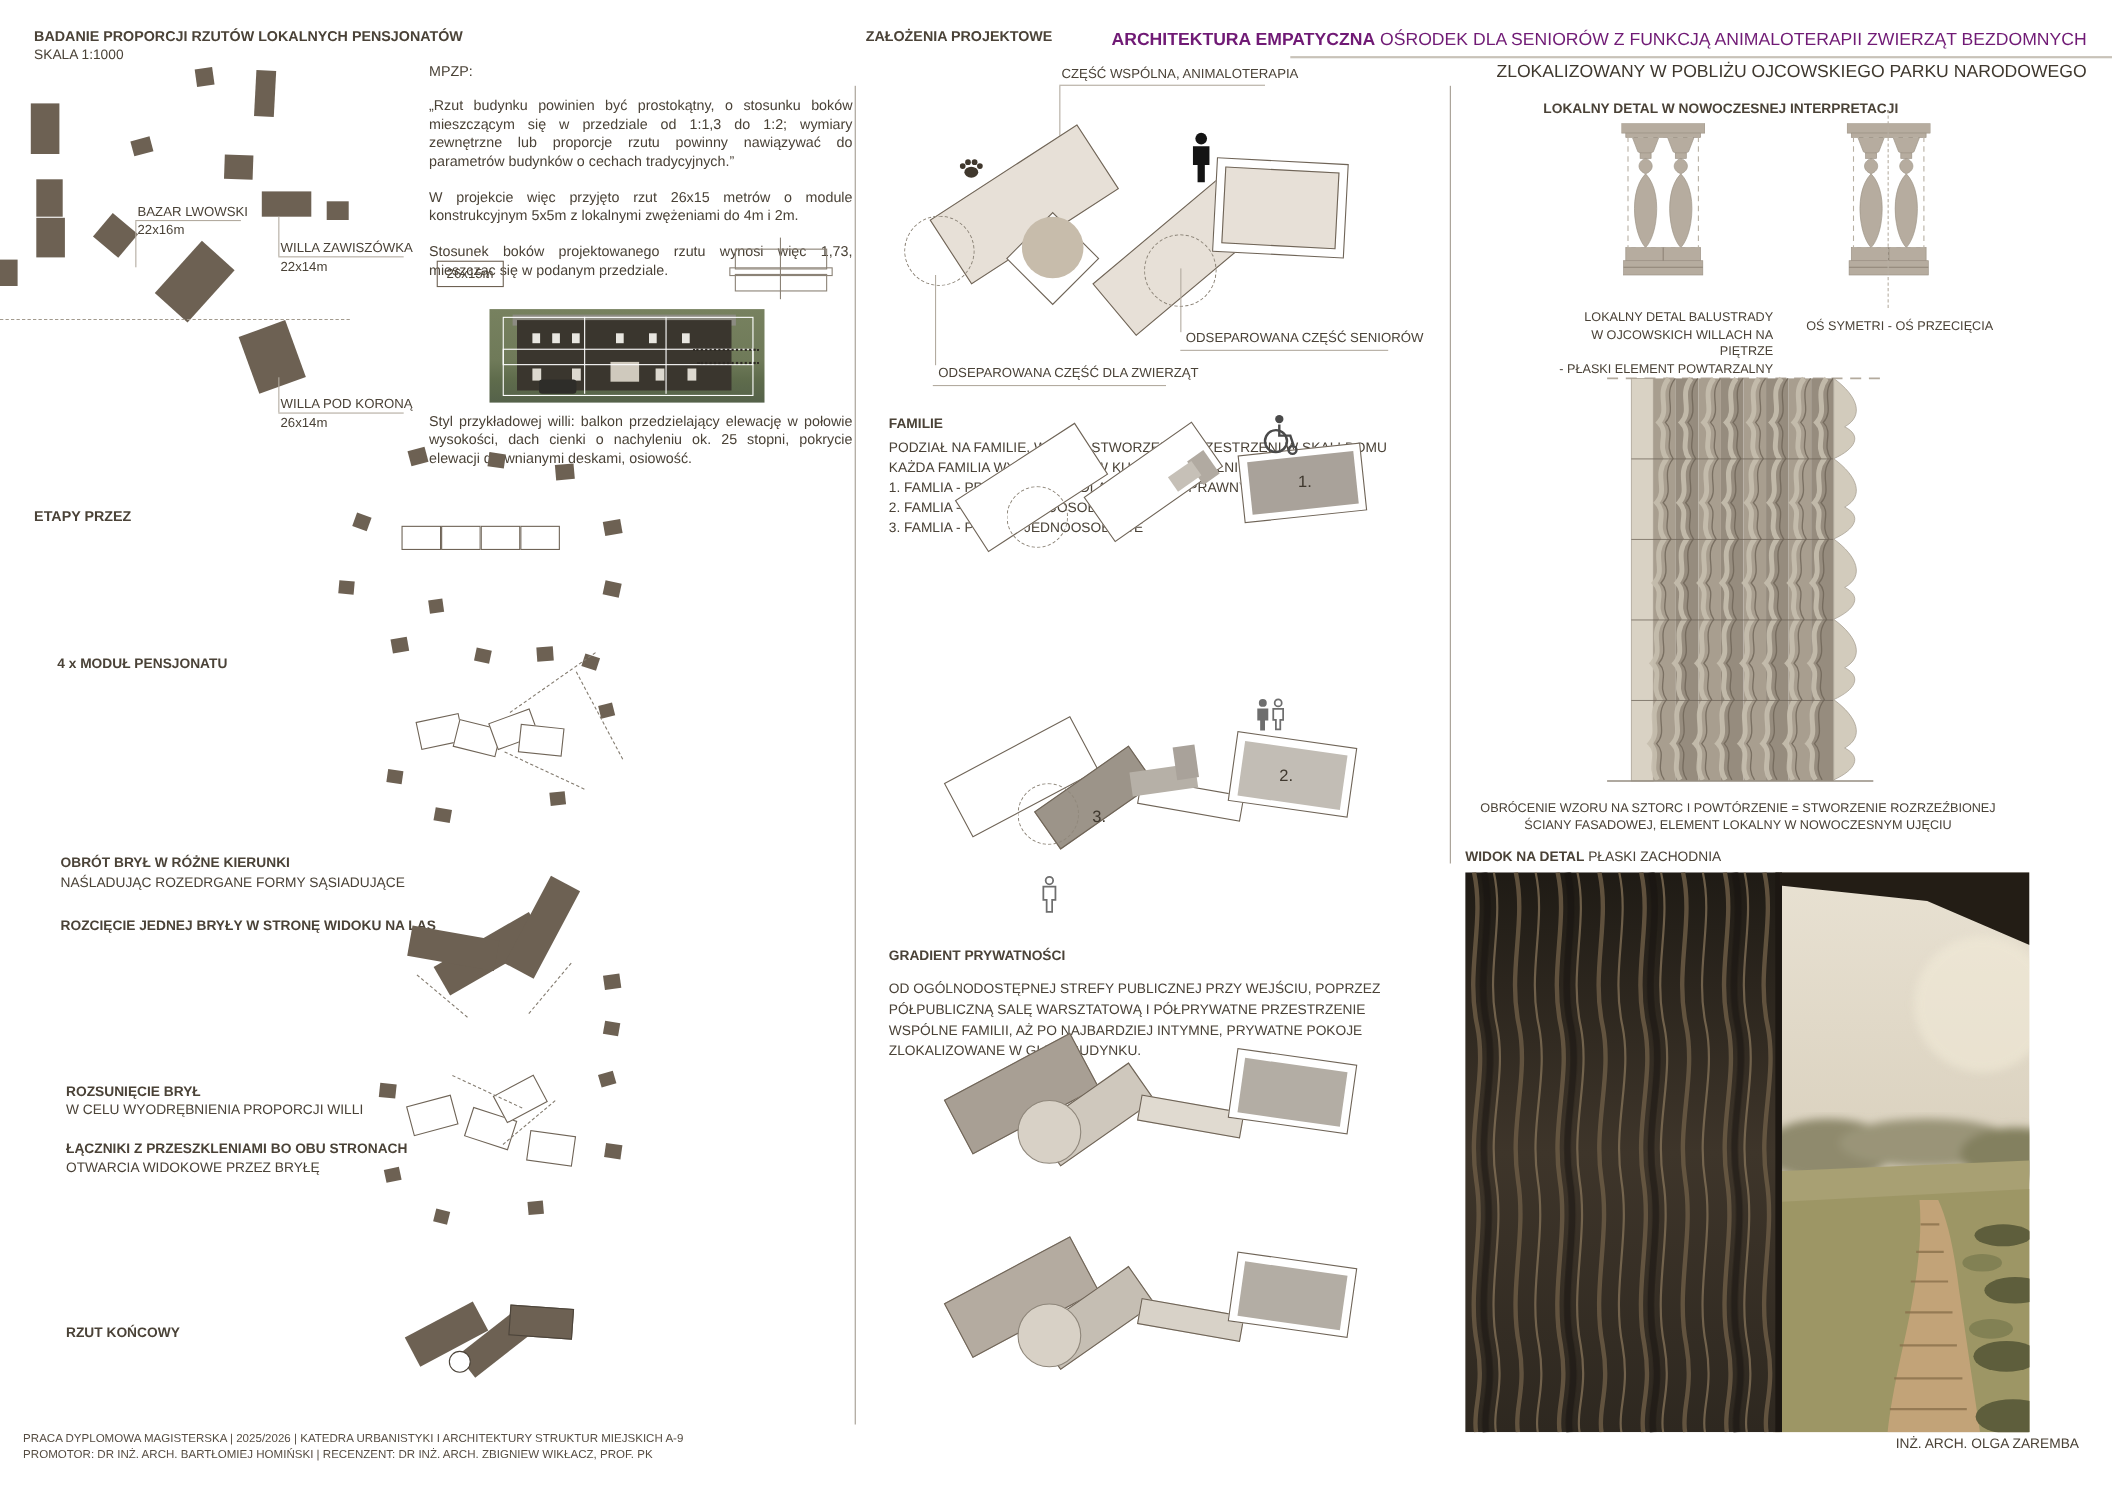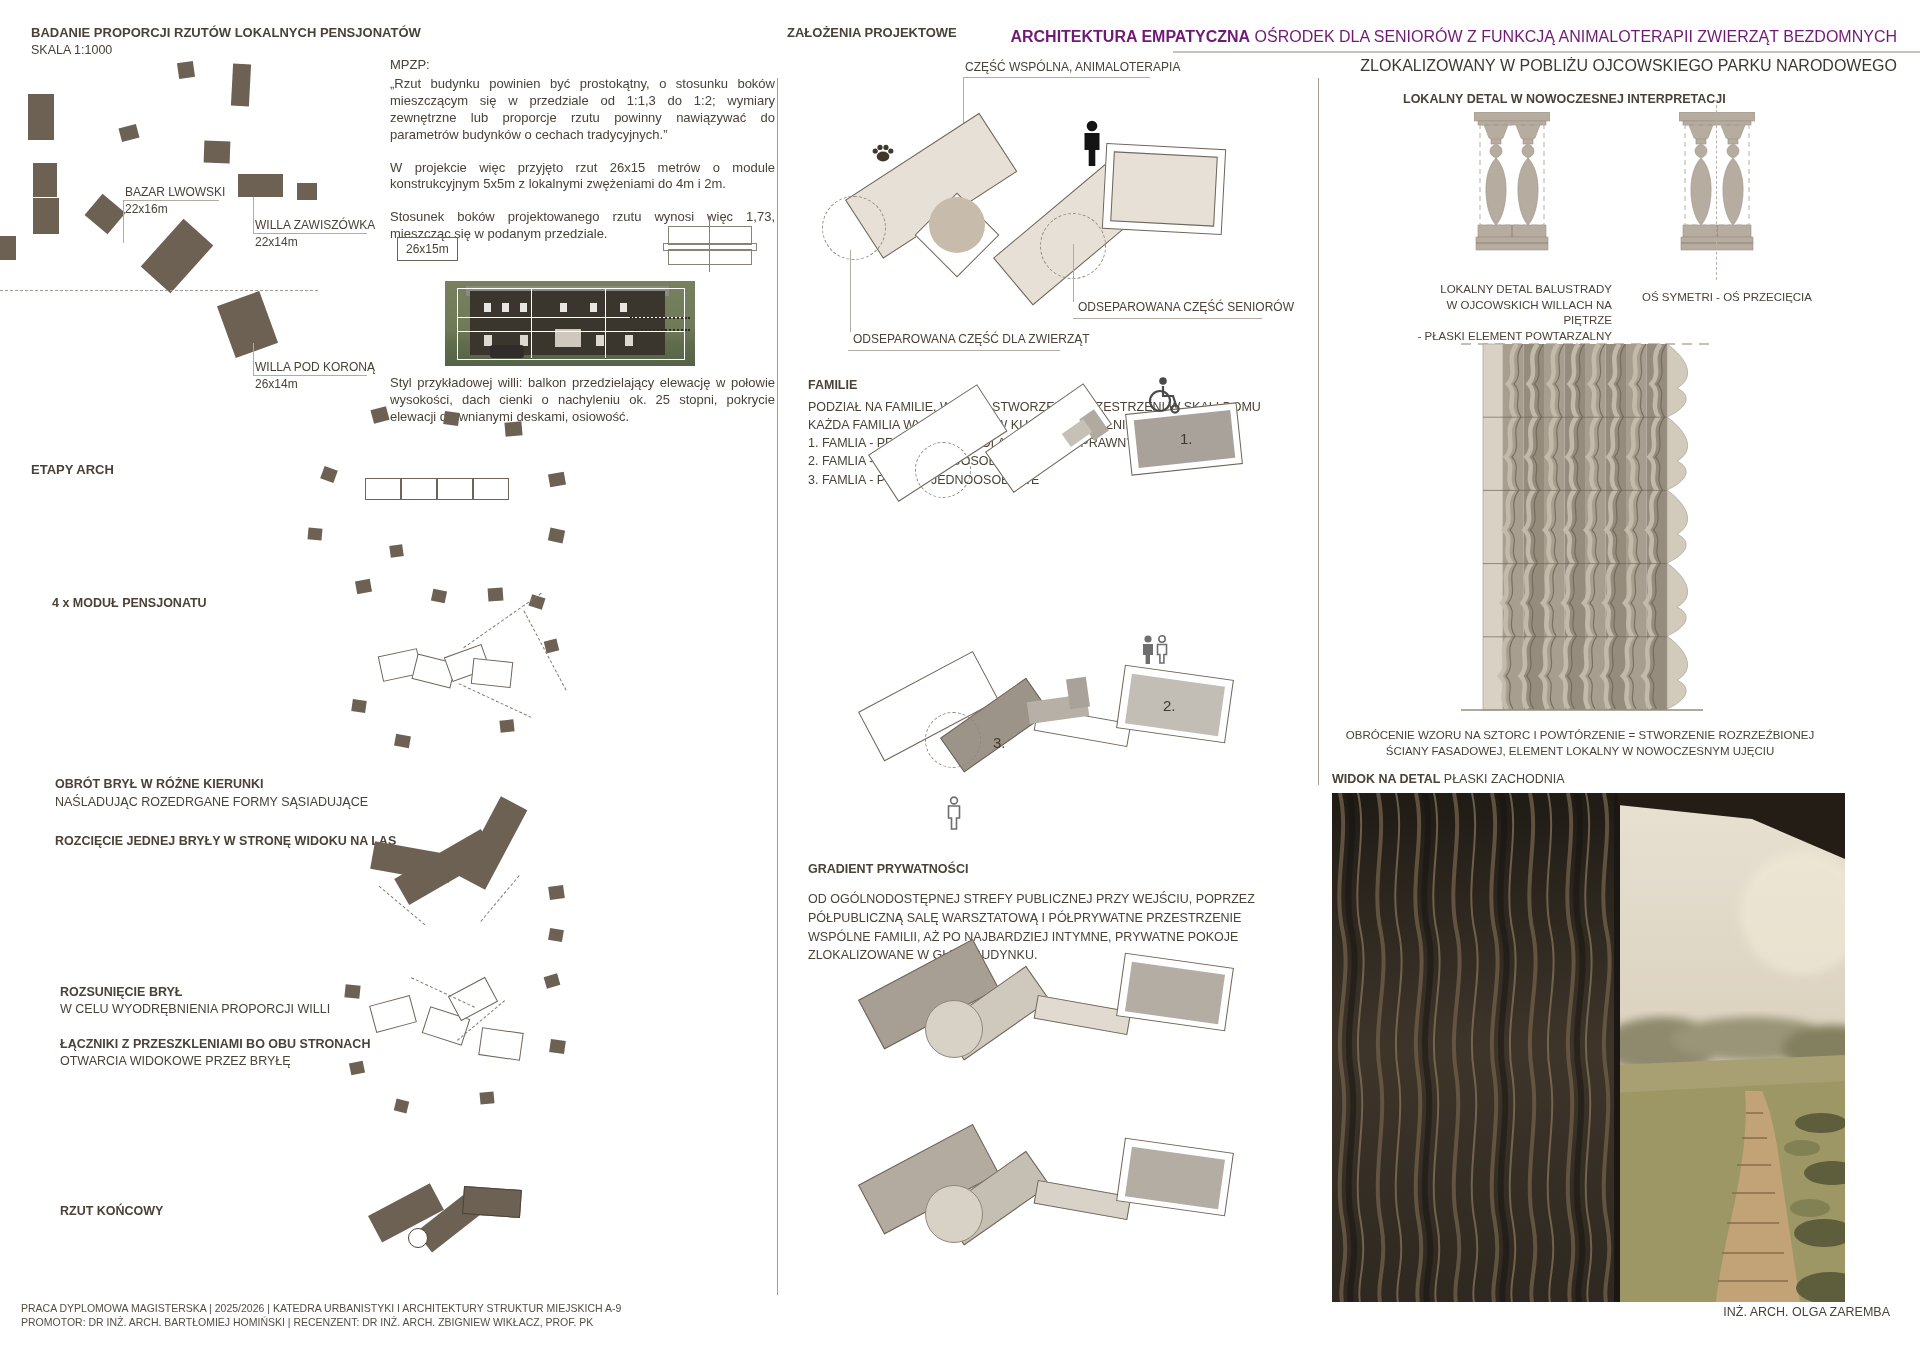--- a/index.html
+++ b/index.html
@@ -93,21 +93,21 @@
     <div class="vline" style="left:253px;top:197px;height:36px"></div>
 
     <div class="abs lbl" style="left:255px;top:360px">WILLA POD KORONĄ</div>
     <div class="hline" style="left:253px;top:375px;width:114px"></div>
     <div class="abs lbl" style="left:255px;top:377px">26x14m</div>
     <div class="vline" style="left:253px;top:343px;height:32px"></div>
   </div>
 
   <div class="abs" style="left:390px;top:57px;width:385px">
     <div class="h13">MPZP:</div>
-    <p class="just" style="margin:4px 0 16px">„Rzut budynku powinien być prostokątny, o stosunku boków mieszczącym się w przedziale od 1:1,3 do 1:2; wymiary zewnętrzne lub proporcje rzutu powinny nawiązywać do parametrów budynków o cechach tradycyjnych.”</p>
+    <p class="just" style="margin:16px 0 16px">„Rzut budynku powinien być prostokątny, o stosunku boków mieszczącym się w przedziale od 1:1,3 do 1:2; wymiary zewnętrzne lub proporcje rzutu powinny nawiązywać do parametrów budynków o cechach tradycyjnych.”</p>
     <p class="just" style="margin:0 0 16px">W projekcie więc przyjęto rzut 26x15 metrów o module konstrukcyjnym 5x5m z lokalnymi zwężeniami do 4m i 2m.</p>
     <p class="just" style="margin:0">Stosunek boków projektowanego rzutu wynosi więc 1,73, mieszcząc się w podanym przedziale.</p>
   </div>
 
   <div class="abs lbl" style="left:397px;top:237px;border:1px solid #6d6153;padding:4px 8px">26x15m</div>
 
   <div>
     <div class="abs" style="left:668px;top:226px;width:82px;height:17px;border:1px solid #8b8276"></div>
     <div class="abs" style="left:663px;top:243px;width:92px;height:6px;border:1px solid #8b8276"></div>
     <div class="abs" style="left:668px;top:249px;width:82px;height:14px;border:1px solid #8b8276"></div>
@@ -133,21 +133,21 @@
     <div class="abs" style="left:12px;top:7px;width:226px;height:70px;border:1px solid #fff"></div>
     <div class="abs" style="left:12px;top:36px;width:226px;height:13px;border:1px solid #fff"></div>
     <div class="abs" style="left:86px;top:7px;width:1px;height:70px;background:#fff"></div>
     <div class="abs" style="left:160px;top:7px;width:1px;height:70px;background:#fff"></div>
   </div>
   <div class="abs" style="left:630px;top:317px;width:60px;border-top:2px dotted #2e2a24"></div>
   <div class="abs" style="left:634px;top:329px;width:56px;border-top:2px dotted #2e2a24"></div>
 
   <div class="abs just" style="left:390px;top:375px;width:385px">Styl przykładowej willi: balkon przedzielający elewację w połowie wysokości, dach cienki o nachyleniu ok. 25 stopni, pokrycie elewacji drewnianymi deskami, osiowość.</div>
 
-  <div class="abs b h13" style="left:31px;top:462px">ETAPY ARCH</div>
+  <div class="abs b h13" style="left:31px;top:462px">ETAPY PRZEZ</div>
   <div class="abs b t12" style="left:52px;top:596px">4 x MODUŁ PENSJONATU</div>
   <div class="abs b t12" style="left:55px;top:777px">OBRÓT BRYŁ W RÓŻNE KIERUNKI</div>
   <div class="abs t12" style="left:55px;top:795px">NAŚLADUJĄC ROZEDRGANE FORMY SĄSIADUJĄCE</div>
   <div class="abs b t12" style="left:55px;top:834px">ROZCIĘCIE JEDNEJ BRYŁY  W STRONĘ WIDOKU NA LAS</div>
   <div class="abs b t12" style="left:60px;top:985px">ROZSUNIĘCIE BRYŁ</div>
   <div class="abs t12" style="left:60px;top:1002px">W CELU WYODRĘBNIENIA PROPORCJI WILLI</div>
   <div class="abs b t12" style="left:60px;top:1037px">ŁĄCZNIKI Z PRZESZKLENIAMI BO OBU STRONACH</div>
   <div class="abs t12" style="left:60px;top:1054px">OTWARCIA WIDOKOWE PRZEZ BRYŁĘ</div>
   <div class="abs b t12" style="left:60px;top:1204px">RZUT KOŃCOWY</div>
 

